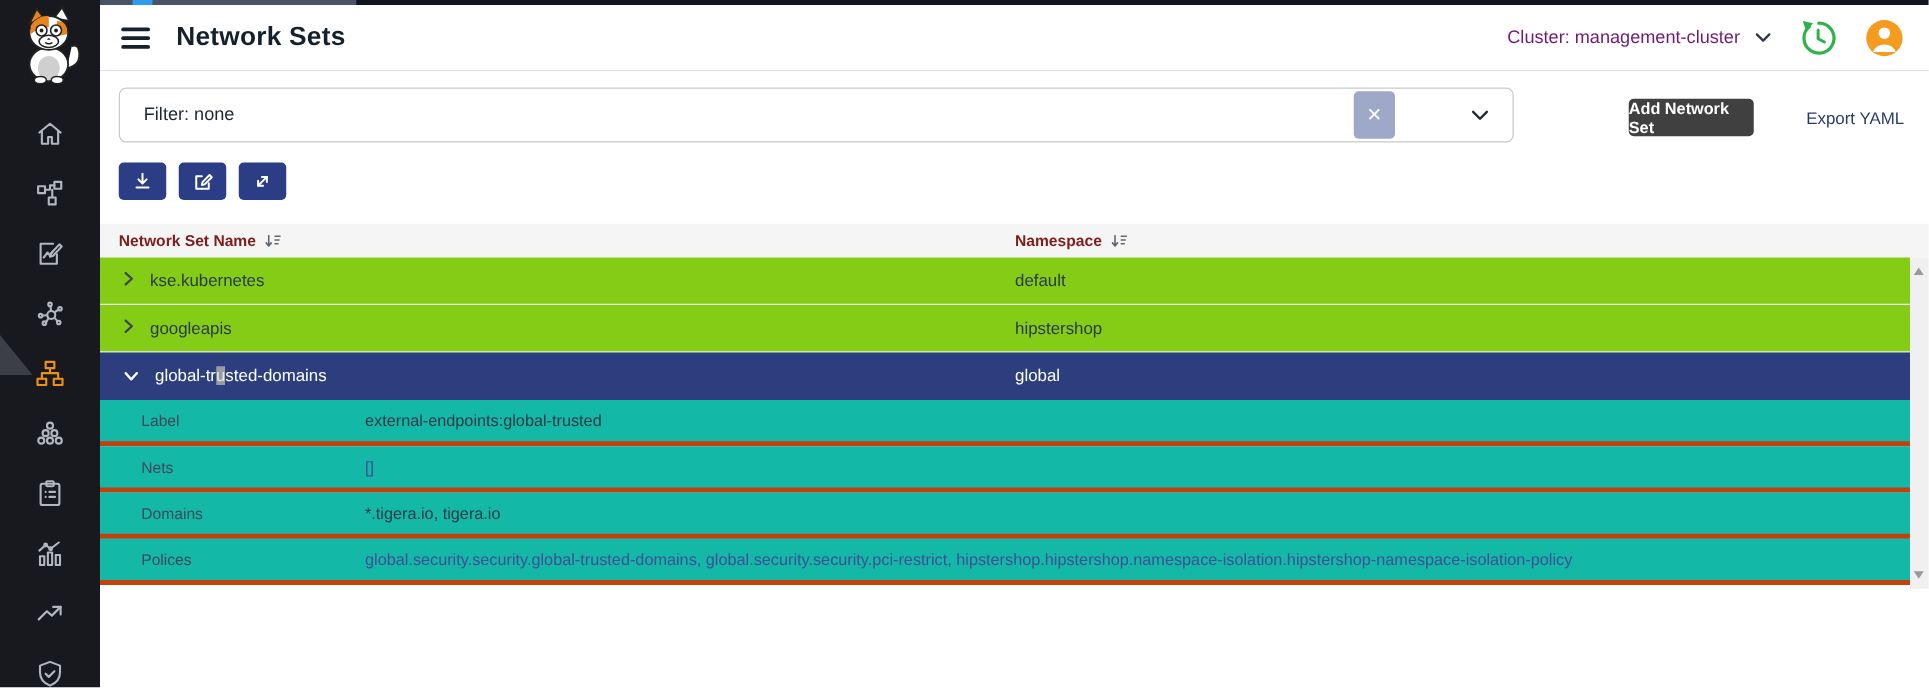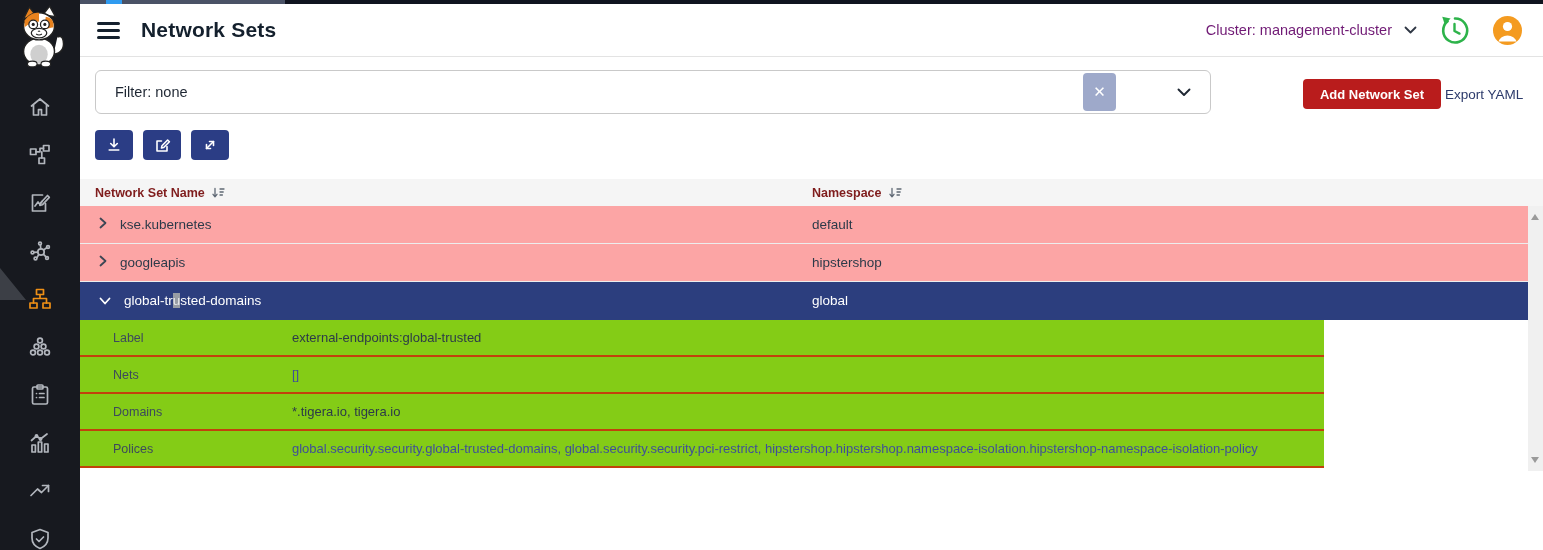--- a/index.html
+++ b/index.html
@@ -36,21 +36,21 @@
 
   
   .toolbar { position:relative; height:73px; }
   .filter-box { position:absolute; left:15px; top:13px; width:1116px; height:44px;
     border:1px solid #c9c9c9; border-radius:6px; background:#fff;
     display:flex; align-items:center; justify-content:space-between; padding:0 19px;
     font-size:14.5px; color:#1f2733; cursor:pointer; }
   .clear-btn { position:absolute; left:1003px; top:16px; width:33px; height:38px; background:#9ea9ca;
     border-radius:4px; color:#fff; display:flex; align-items:center; justify-content:center;
     font-size:15px; cursor:pointer; }
-  .add-btn { position:absolute; left:1223px; top:22px; width:138px; height:30px; background:#b91c1c;
+  .add-btn { position:absolute; left:1223px; top:22px; width:100px; height:30px; background:#404040;
     color:#fff; font-weight:700; font-size:13px; border-radius:4px;
     display:flex; align-items:center; justify-content:center; cursor:pointer; }
   .export-link { position:absolute; left:1365px; top:22px; height:30px; display:flex; align-items:center;
     color:#2c3a6b; font-size:13.5px; cursor:pointer; }
 
   
   .action-row { display:flex; gap:10px; padding-left:15px; margin-top:0; height:30px; }
   .act-btn { width:38px; height:30px; background:#2b3d85; border-radius:4px;
     display:flex; align-items:center; justify-content:center; cursor:pointer; }
   .act-btn svg { stroke:#fff; fill:none; stroke-width:1.6; stroke-linecap:round; stroke-linejoin:round; }
@@ -60,29 +60,29 @@
   .table-header { height:27px; background:#f5f5f5; display:grid; grid-template-columns:732px 1fr;
     align-items:center; font-size:12.5px; font-weight:700; color:#7f1d1d; }
   .th { display:flex; align-items:center; gap:7px; cursor:pointer; }
   .th:first-child { padding-left:15px; }
   .sort-ic { display:inline-flex; opacity:.85; }
   .sort-ic svg { stroke:#45505e; fill:none; stroke-width:1.3; stroke-linecap:round; stroke-linejoin:round; }
 
   .table-body { position:relative; }
   .rows { width:1448px; }
   .row { height:38px; display:grid; grid-template-columns:732px 1fr; align-items:center;
-    border-bottom:1px solid #ededed; font-size:13.5px; color:#2c3a49; background:#fca5a5; cursor:pointer; }
+    border-bottom:1px solid #ededed; font-size:13.5px; color:#2c3a49; background:#84cc16; cursor:pointer; }
   .name-cell { display:flex; align-items:center; gap:13px; padding-left:19px; }
   .row-chevron svg { stroke:#3c4654; fill:none; stroke-width:1.8; stroke-linecap:round; stroke-linejoin:round; }
   .row.selected { background:#2c3e7e; color:#fff; border-bottom-color:#2c3e7e; }
   .row.selected .row-chevron svg { stroke:#fff; }
   .cursor-block { background:#989da4; color:#e7e9ec; }
 
   .detail-row { height:37px; display:grid; grid-template-columns:212px 1fr; align-items:center;
-    border-bottom:2px solid #c2410c; font-size:13px; background:#84cc16; width:1244px; }
+    border-bottom:4px solid #c2410c; font-size:13px; background:#14b8a6; width:1448px; }
   .detail-label { padding-left:33px; color:#3d4a5c; font-size:12.5px; }
   .detail-value { color:#2c3a49; }
   .detail-value.link { color:#3f4f99; cursor:pointer; }
 
   
   .scrollbar { position:absolute; top:0; right:0; width:15px; height:265px; background:#f0f0f0; cursor:pointer; }
   .sb-arrow { position:absolute; left:3px; width:0; height:0; }
   .sb-up { top:8px; border-left:4.5px solid transparent; border-right:4.5px solid transparent; border-bottom:6px solid #9a9a9a; }
   .sb-down { bottom:8px; border-left:4.5px solid transparent; border-right:4.5px solid transparent; border-top:6px solid #9a9a9a; }
 </style>

